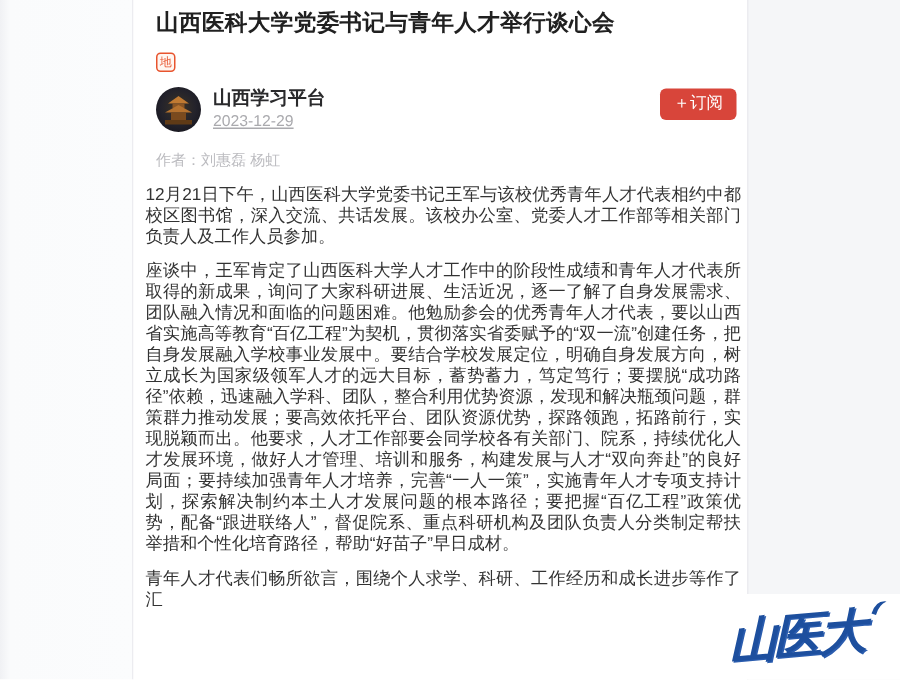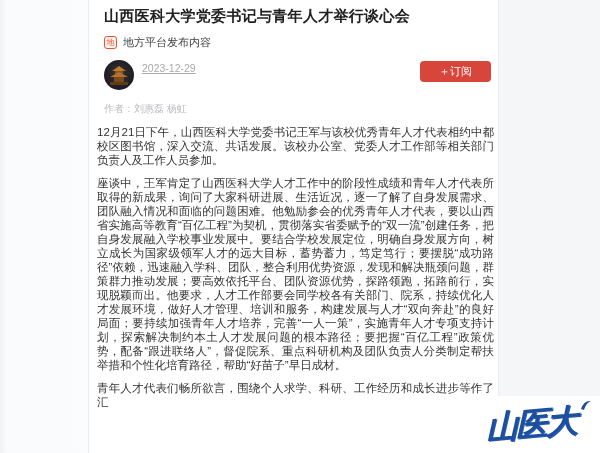--- a/index.html
+++ b/index.html
@@ -43,21 +43,21 @@
   .avatar {
     width:30px; height:30px; border-radius:50%; overflow:hidden;
     flex:0 0 30px; cursor:pointer;
   }
   .pub-meta { margin-left:8px; flex:1; }
   .pub-name { font-size:12.5px; font-weight:700; color:#2a2a2c; line-height:15px; cursor:pointer; }
   .pub-date { font-size:10.5px; color:#aaaaae; margin-top:2px;text-decoration:underline; }
   .subscribe {
     margin:1px 3px 0 0;
     background:#d8453a; color:#fff; border:none; border-radius:4px;
-    font-size:11px; line-height:13px; padding:4px 19px; cursor:pointer;
+    font-size:11px; line-height:13px; padding:4px 9px; cursor:pointer;
     font-family:Liberation Serif, serif;
   }
 
   .byline { margin:12px 0 0 7px; font-size:10px; color:#bcbcc0; }
 
   .body { margin-top:2px; }
   .body p {
     margin:9px 0; font-size:11.5px; line-height:14px;
     color:#333; text-align:justify;
   }
@@ -81,21 +81,20 @@
 <body>
 
 <div class="page">
   <div class="gutter-left"></div>
 
   <div class="card">
     <h1 class="title">山西医科大学党委书记与青年人才举行谈心会</h1>
 
     <div class="tag-row">
       <span class="tag-icon">地</span>
-      <span class="tag-label">地方平台发布内容</span>
     </div>
 
     <div class="pub-row">
       <div class="avatar">
         <svg width="30" height="30" viewBox="0 0 30 30">
           <defs>
             <radialGradient id="avbg" cx="50%" cy="45%" r="65%">
               <stop offset="0%" stop-color="#3a3326"></stop>
               <stop offset="60%" stop-color="#23222b"></stop>
               <stop offset="100%" stop-color="#15141c"></stop>
@@ -103,20 +102,21 @@
           </defs>
           <rect width="30" height="30" fill="url(#avbg)"></rect>
           <polygon points="15,6 22,11 8,11" fill="#c07a32"></polygon>
           <rect x="11" y="11" width="8" height="3" fill="#8a5524"></rect>
           <polygon points="15,12 24,17 6,17" fill="#b5722f"></polygon>
           <rect x="10" y="17" width="10" height="5" fill="#7a4a1e"></rect>
           <rect x="6" y="22" width="18" height="3" fill="#5f3a16"></rect>
         </svg>
       </div>
       <div class="pub-meta">
+        <div class="pub-name">山西学习平台</div>
         <div class="pub-date">2023-12-29</div>
       </div>
       <button class="subscribe">＋订阅</button>
     </div>
 
     <div class="byline">作者：刘惠磊 杨虹</div>
 
     <div class="body">
       <p>12月21日下午，山西医科大学党委书记王军与该校优秀青年人才代表相约中都校区图书馆，深入交流、共话发展。该校办公室、党委人才工作部等相关部门负责人及工作人员参加。</p>
       <p>座谈中，王军肯定了山西医科大学人才工作中的阶段性成绩和青年人才代表所取得的新成果，询问了大家科研进展、生活近况，逐一了解了自身发展需求、团队融入情况和面临的问题困难。他勉励参会的优秀青年人才代表，要以山西省实施高等教育“百亿工程”为契机，贯彻落实省委赋予的“双一流”创建任务，把自身发展融入学校事业发展中。要结合学校发展定位，明确自身发展方向，树立成长为国家级领军人才的远大目标，蓄势蓄力，笃定笃行；要摆脱“成功路径”依赖，迅速融入学科、团队，整合利用优势资源，发现和解决瓶颈问题，群策群力推动发展；要高效依托平台、团队资源优势，探路领跑，拓路前行，实现脱颖而出。他要求，人才工作部要会同学校各有关部门、院系，持续优化人才发展环境，做好人才管理、培训和服务，构建发展与人才“双向奔赴”的良好局面；要持续加强青年人才培养，完善“一人一策”，实施青年人才专项支持计划，探索解决制约本土人才发展问题的根本路径；要把握“百亿工程”政策优势，配备“跟进联络人”，督促院系、重点科研机构及团队负责人分类制定帮扶举措和个性化培育路径，帮助“好苗子”早日成材。</p>

